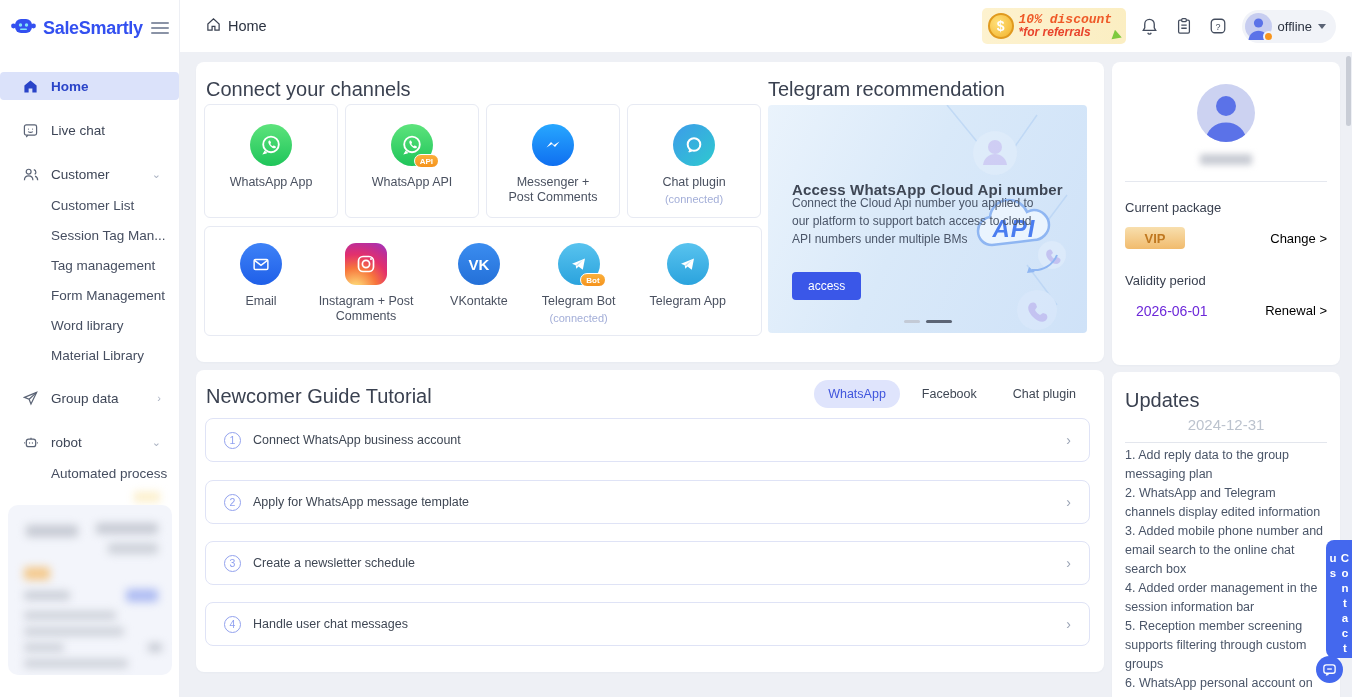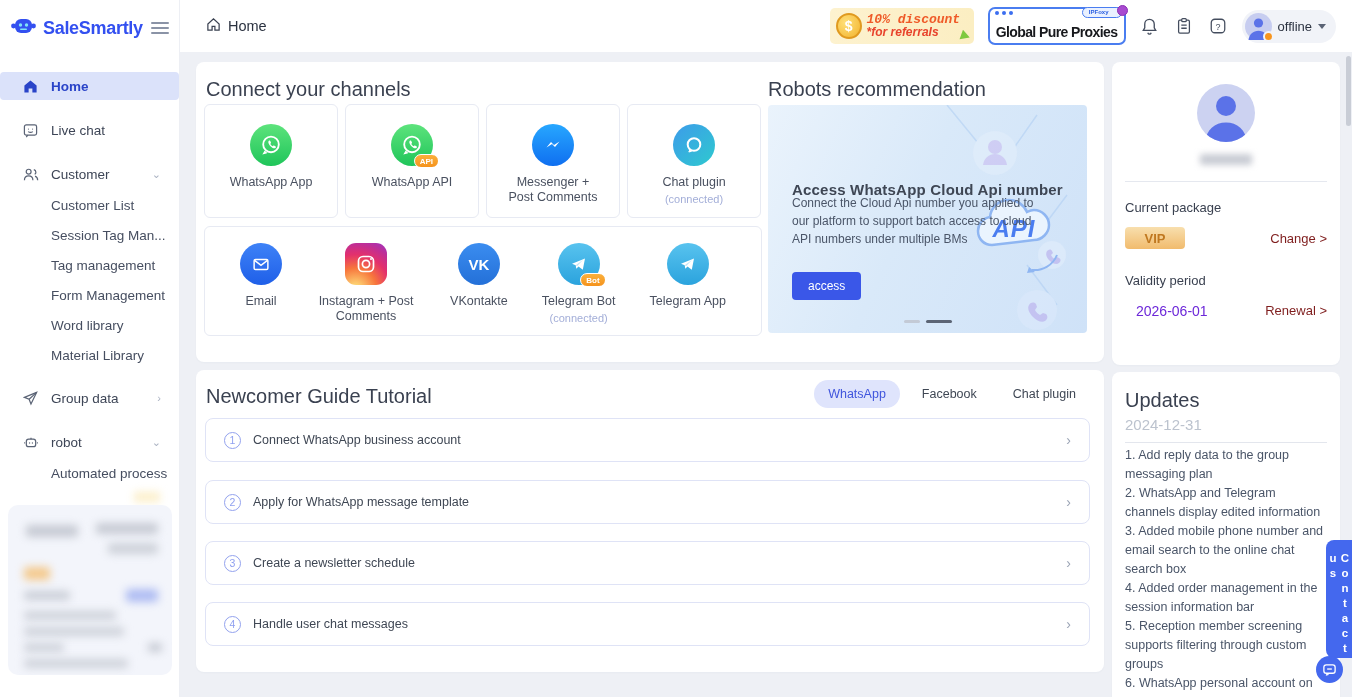--- a/index.html
+++ b/index.html
@@ -91,26 +91,26 @@
   .step-num { width:17px; height:17px; border-radius:50%; border:1px solid #93a2ee; color:#8fa0f0; font-size:10.5px; display:flex; align-items:center; justify-content:center; flex:0 0 17px; }
   .step-label { font-size:12.5px; color:#3f4754; }
   .step-chev { margin-left:auto; color:#9aa3b5; font-size:14px; }
 
   
   .pf-avatar { position:absolute; left:50%; transform:translateX(-50%); top:22px; width:58px; height:58px; border-radius:50%; background:#ccd2f1; overflow:hidden; }
   .pf-name-blur { position:absolute; left:50%; transform:translateX(-50%); top:92px; width:52px; height:11px; background:#c9ccd4; border-radius:2px; filter:blur(3px); }
   .pf-divider { position:absolute; left:13px; right:13px; top:119px; height:1px; background:#e5e8ef; }
   .pf-label { position:absolute; left:13px; font-size:13px; color:#3a4150; }
   .vip-badge { position:absolute; left:13px; top:165px; width:60px; height:22px; background:linear-gradient(180deg,#f8dfae,#f1bb6d); color:#c07820; font-size:13px; font-weight:bold; border-radius:4px; display:flex; align-items:center; justify-content:center; }
-  .pf-link { position:absolute; right:13px; font-size:13px; color:#7f1d1d; cursor:pointer; }
+  .pf-link { position:absolute; right:13px; font-size:13px; color:#000000; cursor:pointer; }
   .pf-value { position:absolute; left:24px; font-size:14px; color:#6d28d9; }
 
   
   .up-title { position:absolute; left:13px; top:17px; }
-  .up-date { position:absolute; left:13px; right:13px; top:44px; font-size:15px; color:#bcc3ce; padding-bottom:9px; border-bottom:1px solid #e3e6ed; }
+  .up-date { position:absolute; left:13px; right:13px; top:44px; font-size:15px; color:#bcc3ce; padding-bottom:9px; border-bottom:1px solid #e3e6ed;text-align:center; }
   .up-list { position:absolute; left:13px; top:74px; width:200px; font-size:12.5px; color:#4a5568; line-height:19px; }
   .up-list div { margin:0; }
 
   
   .contact-tab { position:absolute; right:0; top:540px; width:26px; height:118px; background:#4468ee; border-radius:8px 0 0 8px; display:flex; justify-content:center; padding-top:12px; cursor:pointer; z-index:8; }
   .contact-txt { writing-mode:vertical-rl; text-orientation:upright; color:#fff; font-size:11.5px; font-weight:bold; letter-spacing:3px; }
   .contact-bubble { position:absolute; right:9px; top:656px; width:27px; height:27px; border-radius:50%; background:#4468ee; display:flex; align-items:center; justify-content:center; z-index:9; cursor:pointer; }
 
   
   .win-scroll { position:absolute; right:1px; top:56px; width:5px; height:70px; background:#c9cdd6; border-radius:3px; z-index:3; }
@@ -243,30 +243,20 @@
     <span>Home</span>
   </div>
   <div class="tb-right">
     <div class="discount-banner">
       <span class="coin">$</span>
       <span class="disc-lines">
         <div class="disc-l1">10% discount</div>
         <div class="disc-l2">*for referrals</div>
       </span>
       <span class="disc-tri"></span>
-    </div>
-    <div class="proxy-banner">
-      <span class="pb-dots">
-          <i></i>
-          <i></i>
-          <i></i>
-        </span>
-      <span class="pb-tab">IPFoxy</span>
-      <span class="pb-dot2"></span>
-      <div class="pb-text">Global Pure Proxies</div>
     </div>
     <span class="tb-icon">
         <svg width="19" height="19" viewBox="0 0 20 20" fill="none" stroke="currentColor" stroke-width="1.4">
           <path d="M10 2.5c-3 0-5 2.2-5 5v4l-1.5 2.5h13L15 11.5v-4c0-2.8-2-5-5-5z"></path>
           <path d="M8.2 16.5c.3.9 1 1.5 1.8 1.5s1.5-.6 1.8-1.5"></path>
         </svg>
       </span>
     <span class="tb-icon">
         <svg width="18" height="18" viewBox="0 0 20 20" fill="none" stroke="currentColor" stroke-width="1.4">
           <rect x="4" y="3.5" width="12" height="14.5" rx="1.5"></rect>
@@ -289,21 +279,21 @@
         <span class="u-dot"></span>
       </span>
       <span class="u-status">offline</span>
       <span class="caret"></span>
     </div>
   </div>
 </div>
 
 <div class="card card-channels">
   <div class="sec-title ch-title">Connect your channels</div>
-  <div class="sec-title rec-title">Robots recommendation</div>
+  <div class="sec-title rec-title">Telegram recommendation</div>
 
   <div class="ch-grid">
     <div class="ch-row1">
       <div class="ch-card">
         <span class="ch-ic">
             <span class="ch-circle" style="background:linear-gradient(180deg,#5de37c,#1fc55a);">
           <svg width="26" height="26" viewBox="0 0 24 24" fill="none" stroke="#fff" stroke-width="1.7">
                 <circle cx="12" cy="11.5" r="7.2"></circle>
                 <path d="M6.5 17.5L5 20l3.2-.8" fill="#fff" stroke-width="1"></path>
                 <path d="M9.6 8.7c.4-.9 1.3-1 1.7-.3l.6 1c.2.4.1.8-.2 1.1l-.4.4c.4 1 1.3 1.9 2.3 2.3l.4-.4c.3-.3.7-.4 1.1-.2l1 .6c.7.4.6 1.3-.3 1.7-.9.4-2.4.1-4-1.5s-2.6-3.8-2.2-4.7z" fill="#fff" stroke="none"></path>

